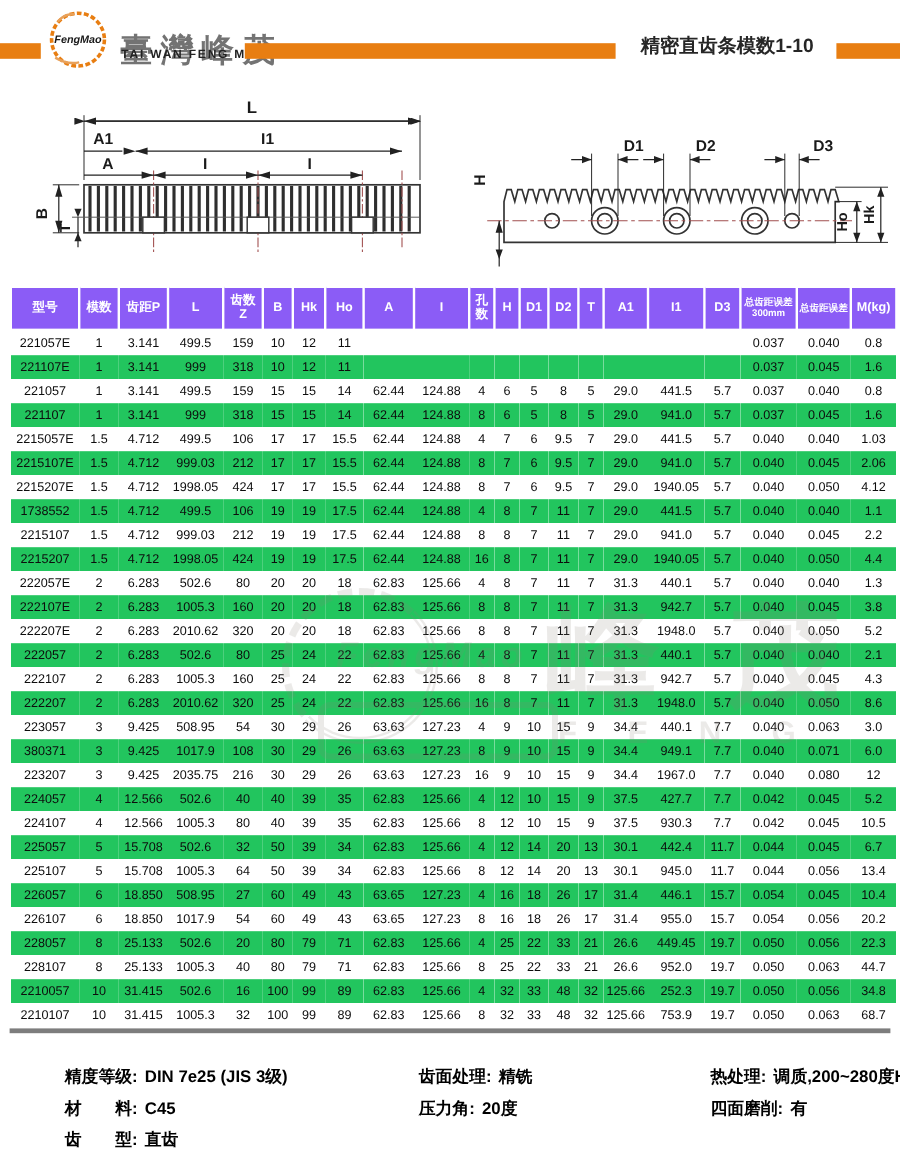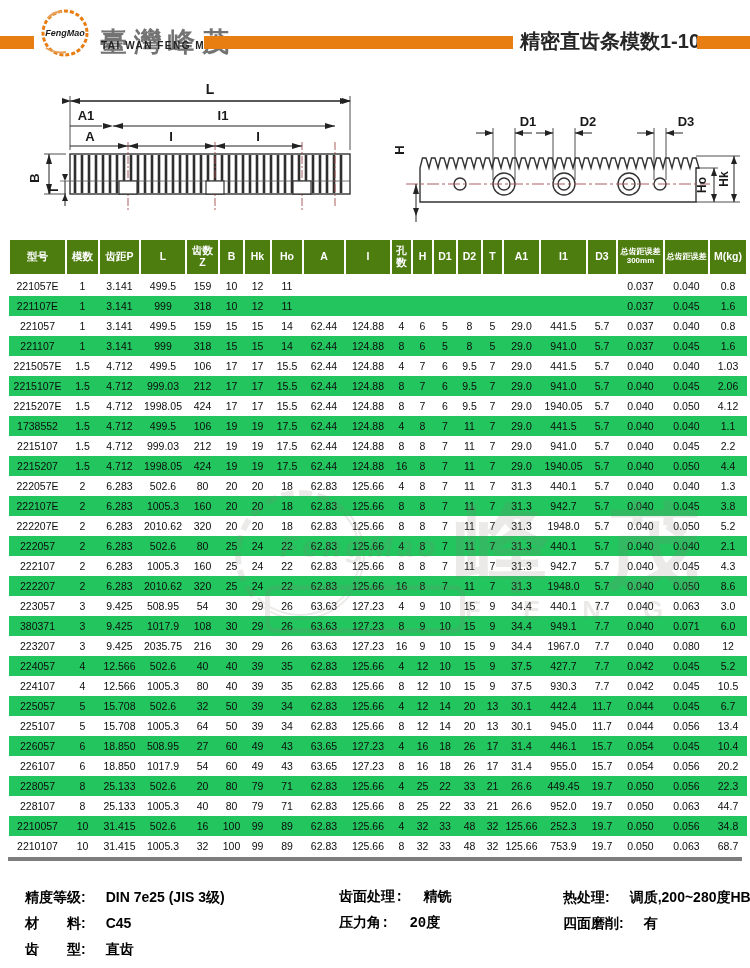--- a/index.html
+++ b/index.html
@@ -12,28 +12,28 @@
   .bar{position:absolute;top:36px;height:13px;background:#e87e12;}
   .bar-left{left:0;width:34px;}
   .bar-mid{left:204px;width:309px;}
   .bar-right{left:697px;width:53px;}
   .logo-mark{position:absolute;left:38px;top:6px;width:54px;height:54px;}
   .brand-cn{position:absolute;left:100px;top:24px;font-size:27px;font-weight:bold;
     color:#737373;letter-spacing:7px;white-space:nowrap;}
   .brand-en{position:absolute;left:101px;top:40px;font-size:10px;font-weight:bold;
     color:#222;letter-spacing:1.5px;white-space:nowrap;}
   .page-title{position:absolute;left:520px;top:28px;width:172px;text-align:center;
-    font-size:20px;font-weight:bold;color:#262626;white-space:nowrap;}
+    font-size:16px;font-weight:bold;color:#262626;white-space:nowrap;}
   
   .diagrams{position:absolute;top:80px;left:0;width:750px;height:152px;}
   svg text{font-family:"Liberation Sans","DejaVu Sans",sans-serif;font-weight:bold;fill:#1a1a1a;}
   
   .table-wrap{position:absolute;top:238px;left:8px;width:734px;}
   table{border-collapse:collapse;table-layout:fixed;width:734px;}
-  thead th{background:#4d7c0f;color:#fff;font-size:10.5px;font-weight:bold;
+  thead th{background:#8b5cf6;color:#fff;font-size:10.5px;font-weight:bold;
     border:2px solid #fff;padding:4px 0;height:26px;white-space:pre-line;
     line-height:1.1;vertical-align:middle;}
   thead th.small{font-size:8px;}
   tbody td{font-size:10.5px;text-align:center;padding:0;height:20px;line-height:20px;
     color:#0d0d0d;white-space:nowrap;overflow:hidden;}
   tbody tr.alt{background:#22c55e;}
   .bottom-line{height:4px;background:#7d7d7d;margin-top:1px;}
   
   .watermark{position:absolute;top:455px;left:225px;width:490px;height:210px;
     opacity:0.16;pointer-events:none;z-index:5;color:#8a8178;}
@@ -44,23 +44,23 @@
   .wm-box{position:absolute;left:40px;top:130px;width:190px;height:38px;
     border:5px solid #8a8178;border-radius:10px;}
   .wm-cn{position:absolute;left:230px;top:30px;font-size:95px;font-weight:bold;
     letter-spacing:55px;white-space:nowrap;}
   .wm-en{position:absolute;left:240px;top:140px;font-size:26px;font-weight:bold;
     letter-spacing:42px;white-space:nowrap;}
   
   .footer{position:absolute;top:884px;left:0;width:750px;font-size:14px;font-weight:bold;color:#000;}
   .fcol{position:absolute;top:0;}
   .fcol div{line-height:26px;white-space:nowrap;}
-  .fcol .lbl{display:inline-block;}
-  .fcol .val{display:inline-block;margin-left:20px;}
-  .fcol1{left:25px;} .fcol2{left:339px;font-family:Liberation Mono, monospace;} .fcol3{left:563px;}
+  .fcol .lbl{display:inline-block;margin-left:29px;}
+  .fcol .val{display:inline-block;margin-left:6px;}
+  .fcol1{left:25px;} .fcol2{left:320px;} .fcol3{left:563px;}
 </style>
 </head>
 <body>
 
 <div class="topbar">
   <div class="bar bar-left"></div>
   <svg class="logo-mark" viewBox="0 0 54 54">
     <circle cx="27" cy="27" r="22" fill="none" stroke="#e87e12" stroke-width="3" stroke-dasharray="4 2"></circle>
     <path d="M10 12 q6 -7 14 -6" fill="none" stroke="#e8a15a" stroke-width="2"></path>
     <path d="M8 42 q10 6 20 4" fill="none" stroke="#e8a15a" stroke-width="2"></path>

